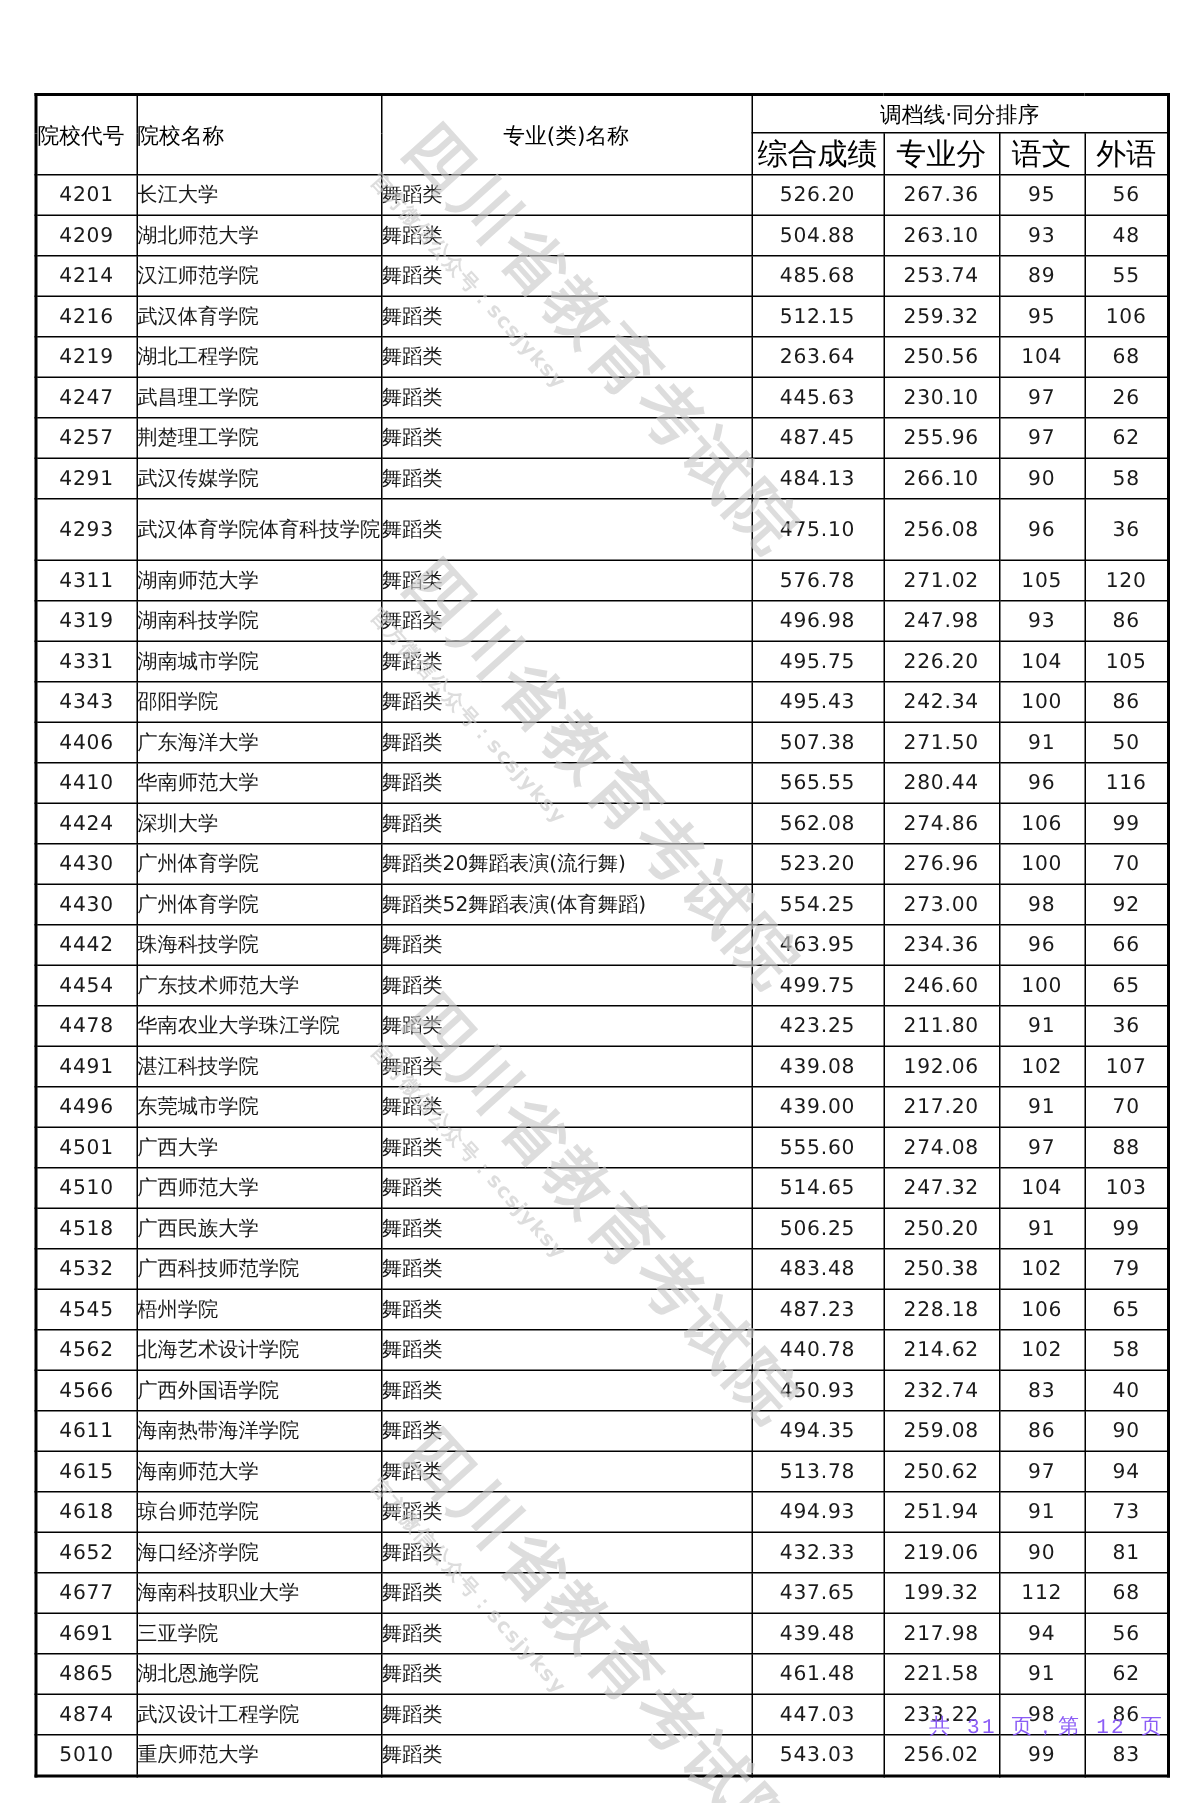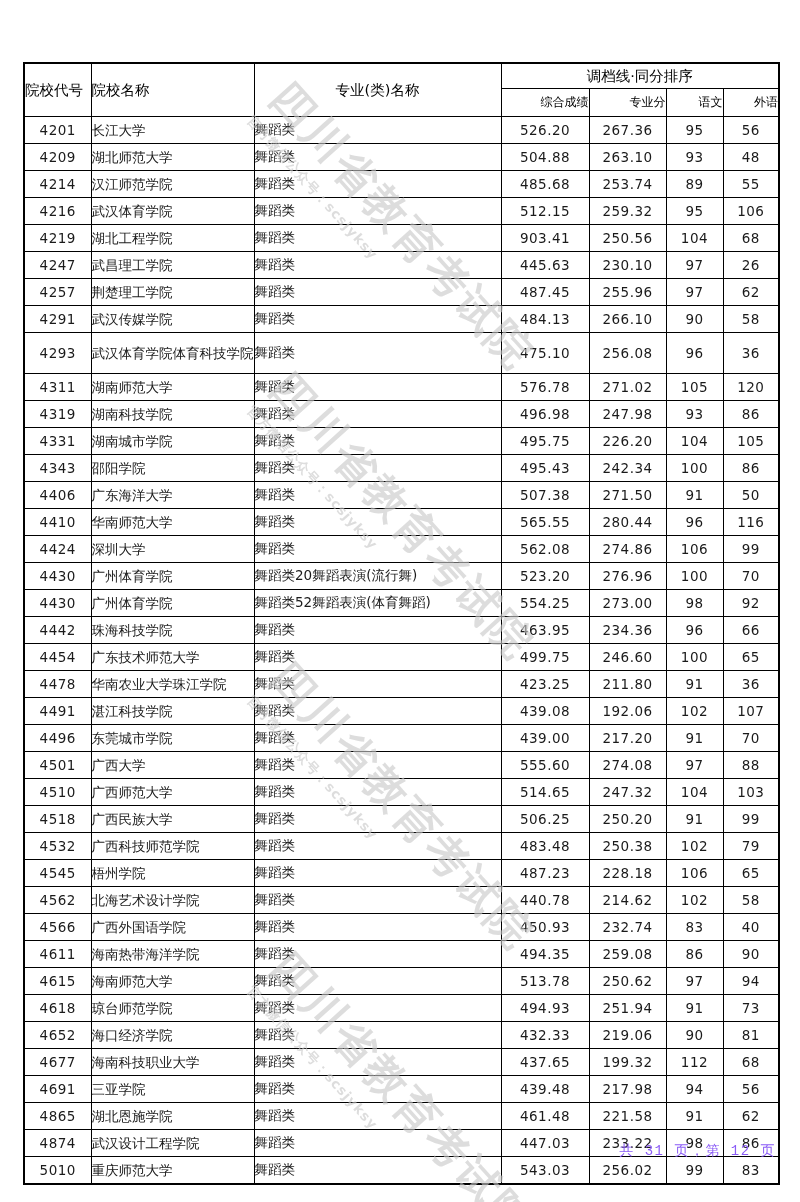--- a/index.html
+++ b/index.html
@@ -106,24 +106,24 @@
     vertical-align: middle;
   }
   th.h-group {
     text-align: center;
     height: 24px;
     vertical-align: middle;
     font-size: 14.5px;
     margin-left: 20px;
   }
   th.h-sub {
-    text-align: right;
+    text-align: center;
     height: 27px;
     vertical-align: middle;
-    font-size: 12px;
+    font-size: 20px;
   }
 
   tbody td {
     height: 26px;
     font-size: 13.5px;
     color: #1a1a1a;
     vertical-align: middle;
     font-family: "DejaVu Sans", "Liberation Sans", sans-serif;
   }
   td.c-code {
@@ -252,21 +252,21 @@
             <td class="c-major">舞蹈类</td>
             <td class="c-num">512.15</td>
             <td class="c-num">259.32</td>
             <td class="c-num">95</td>
             <td class="c-num">106</td>
           </tr>
           <tr>
             <td class="c-code">4219</td>
             <td class="c-name">湖北工程学院</td>
             <td class="c-major">舞蹈类</td>
-            <td class="c-num">903.41</td>
+            <td class="c-num">263.64</td>
             <td class="c-num">250.56</td>
             <td class="c-num">104</td>
             <td class="c-num">68</td>
           </tr>
           <tr>
             <td class="c-code">4247</td>
             <td class="c-name">武昌理工学院</td>
             <td class="c-major">舞蹈类</td>
             <td class="c-num">445.63</td>
             <td class="c-num">230.10</td>

